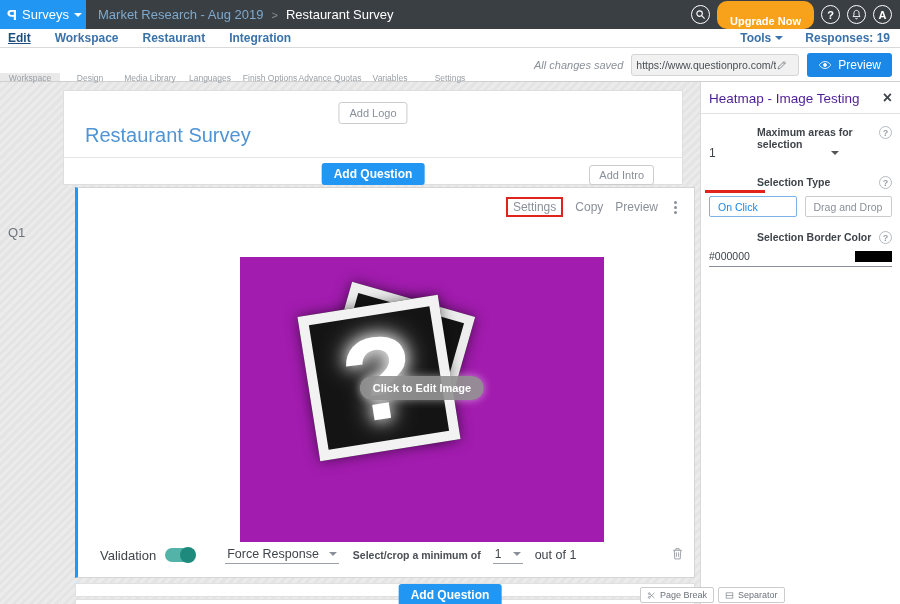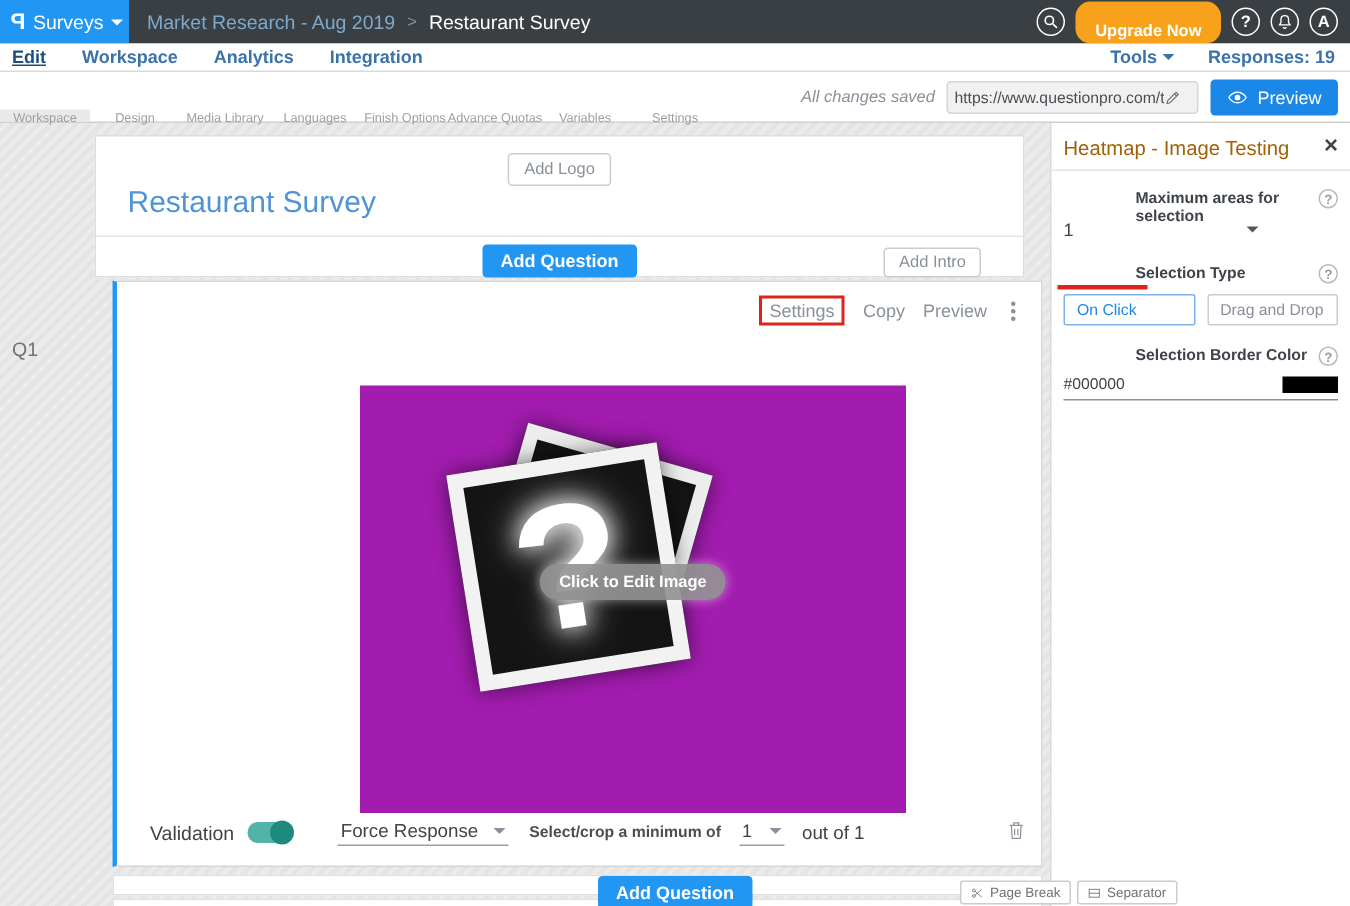--- a/index.html
+++ b/index.html
@@ -85,21 +85,21 @@
   .footer-row { position:absolute; left:75px; top:583px; width:620px; height:14px; background:#fff; border:1px solid #e0e0e0; }
   .footer-addq { position:absolute; left:50%; transform:translateX(-50%); top:584px; z-index:3; }
   .footer-right { position:absolute; top:587px; left:640px; display:flex; gap:4px; z-index:3; width:240px; }
   .mini-btn { background:#fff; border:1px solid #ccc; border-radius:2px; color:#6d737a; font-size:9px; padding:2px 6px; display:flex; align-items:center; gap:4px; cursor:pointer; white-space:nowrap; }
   .mini-btn svg { width:9px; height:9px; stroke:#6d737a; fill:none; stroke-width:1.6; }
   .bottom-card { position:absolute; left:75px; top:599px; width:620px; height:5px; background:#fff; border:1px solid #e0e0e0; border-bottom:none; }
 
   
   .panel { position:absolute; left:700px; top:82px; width:200px; height:522px; background:#fff; border-left:1px solid #d9d9d9; }
   .panel-header { position:absolute; left:8px; right:8px; top:8px; display:flex; align-items:center; justify-content:space-between; }
-  .panel-title { font-size:13.5px; color:#a16207; font-weight:500;text-align:right; }
+  .panel-title { font-size:13.5px; color:#4c1d95; font-weight:500;text-align:right; }
   .panel-close { font-size:16px; font-weight:bold; color:#3f444b; cursor:pointer; line-height:1; }
   .panel-divider { position:absolute; left:0; right:0; top:31px; border-top:1px solid #e2e2e2; }
   .field-label-row { position:absolute; left:8px; right:8px; display:flex; align-items:flex-start; justify-content:space-between;padding-left:48px; }
   .field-label { font-size:10.5px; font-weight:bold; color:#3f444b; }
   .help-dot { width:13px; height:13px; border:1px solid #b4bac0; border-radius:50%; color:#9aa0a6; font-size:9px; font-weight:bold; display:flex; align-items:center; justify-content:center; cursor:pointer; flex:0 0 auto; }
   .row-max-label { top:44px; }
   .max-select { position:absolute; left:8px; top:64px; width:130px; display:flex; align-items:center; justify-content:space-between; font-size:12px; color:#3f444b; cursor:pointer; }
   .max-select .caret { color:#555; }
   .row-seltype-label { top:94px; }
   .red-underline { position:absolute; left:4px; top:108px; width:60px; height:2.5px; background:#e0241c; }
@@ -147,21 +147,21 @@
       </div>
       <div class="circle-btn">
           <span>A</span>
         </div>
     </div>
   </header>
 
   <nav class="nav">
     <a class="active">Edit</a>
     <a>Workspace</a>
-    <a>Analytics</a>
+    <a>Restaurant</a>
     <a>Integration</a>
     <div class="nav-right">
       <span class="tools">
         <span>Tools</span>
         <span class="caret"></span>
       </span>
       <span>Responses: 19</span>
     </div>
   </nav>
 

